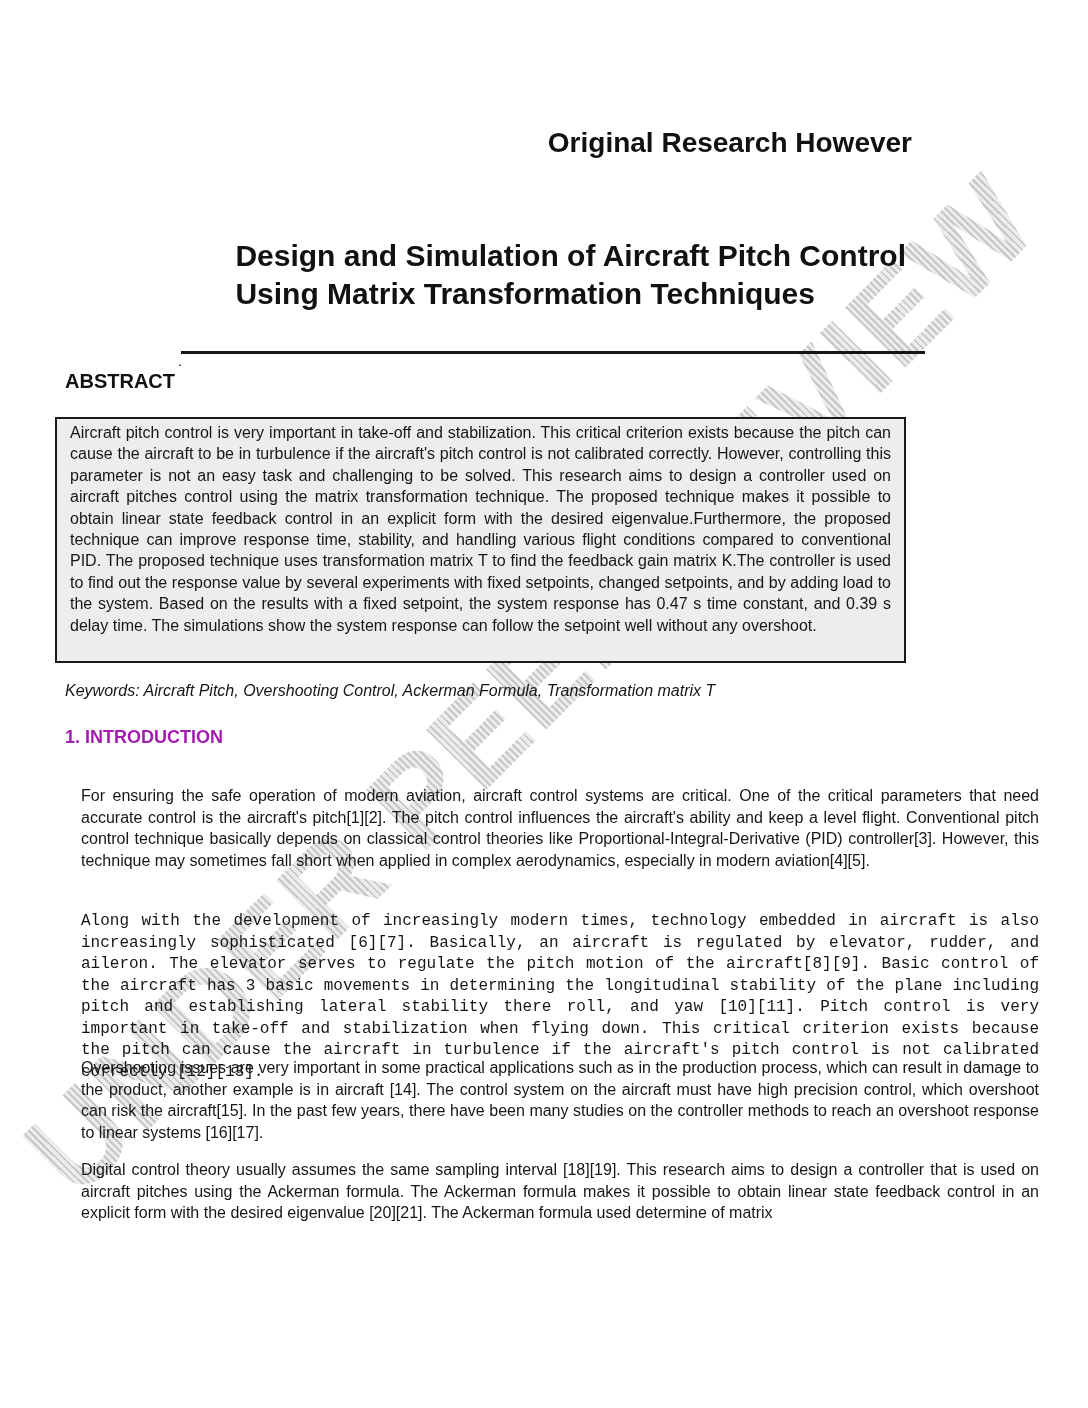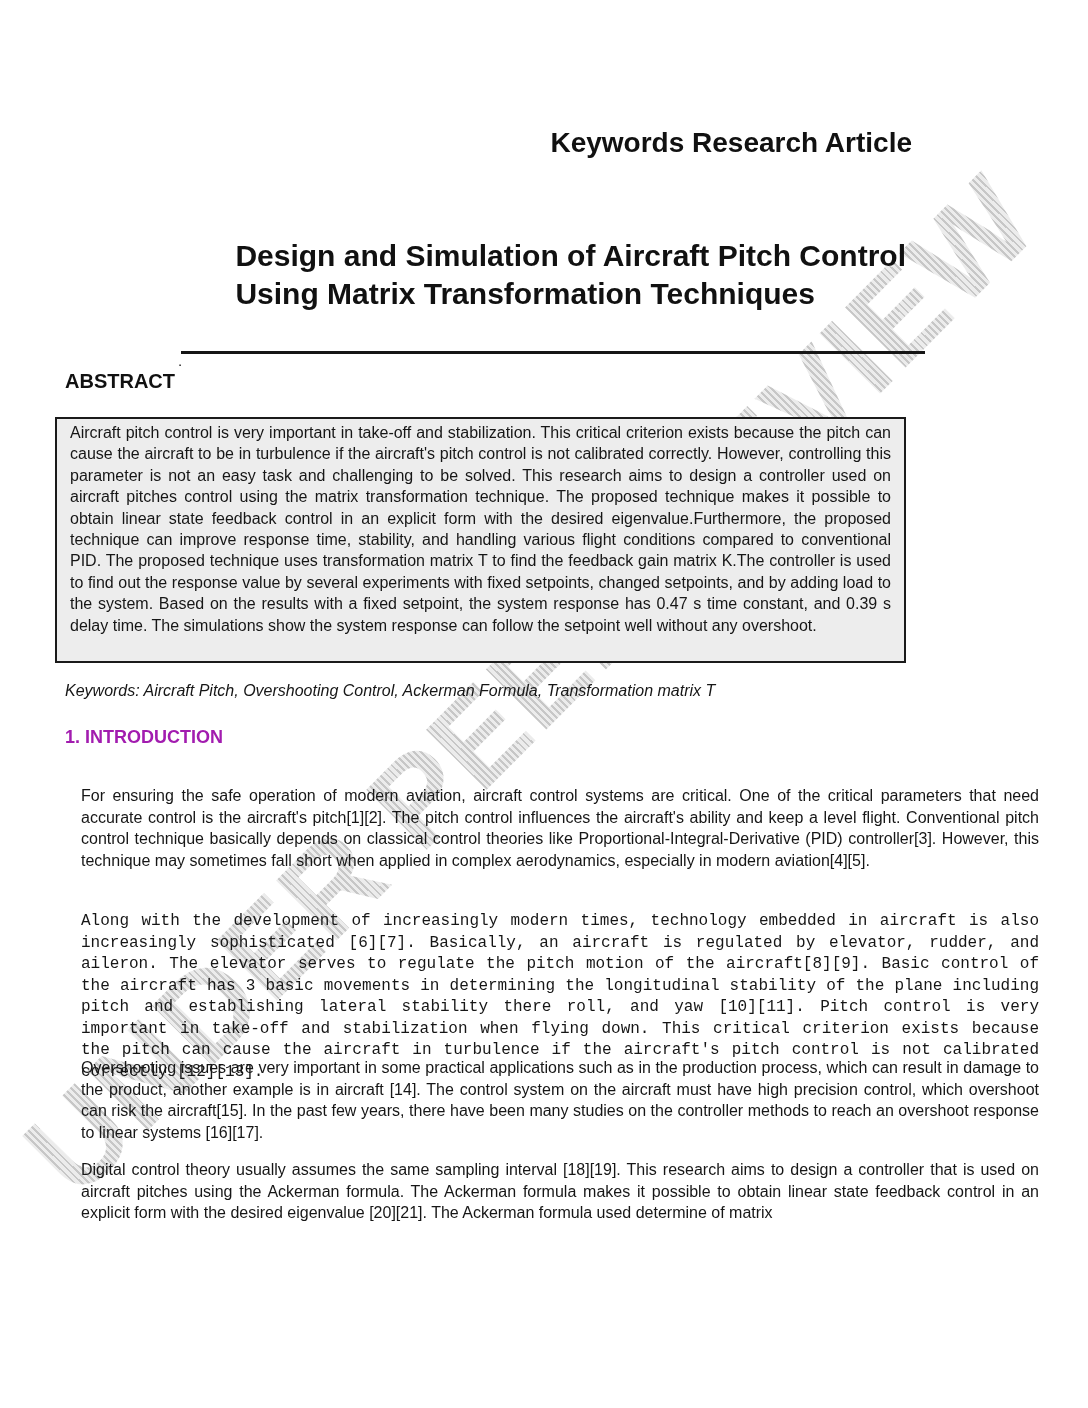--- a/index.html
+++ b/index.html
@@ -130,21 +130,21 @@
   #par-3 { top:1041px; }
   #par-4 { top:1143px; }
 </style>
 </head>
 <body>
 
 <div class="page">
 
   <div class="watermark">UNDER PEER REVIEW</div>
 
-  <div class="article-type">Keywords Research Article</div>
+  <div class="article-type">Original Research However</div>
 
   <h1 class="paper-title">
     <span>Design and Simulation of Aircraft Pitch Control</span>
     <span>Using Matrix Transformation Techniques</span>
   </h1>
 
   <div class="rule"></div>
 
   <span class="stray-dot">.</span>
 

